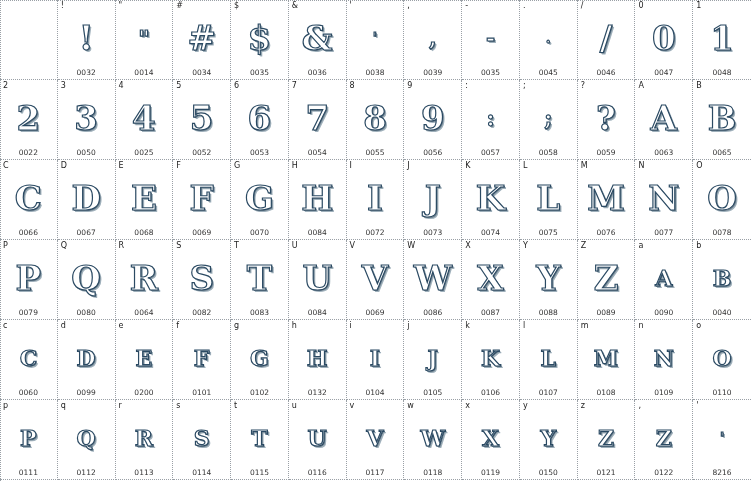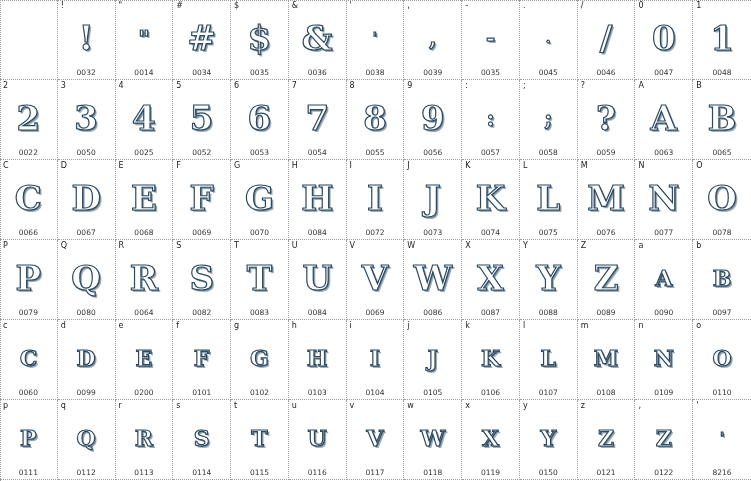--- a/index.html
+++ b/index.html
@@ -361,21 +361,21 @@
         <div class="code-label">0089</div>
       </div>
       <div class="cell">
         <div class="char-label">a</div>
         <div class="glyph small">A</div>
         <div class="code-label">0090</div>
       </div>
       <div class="cell">
         <div class="char-label">b</div>
         <div class="glyph small">B</div>
-        <div class="code-label">0097</div>
+        <div class="code-label">0040</div>
       </div>
       <div class="cell">
         <div class="char-label">c</div>
         <div class="glyph small">C</div>
         <div class="code-label">0060</div>
       </div>
       <div class="cell">
         <div class="char-label">d</div>
         <div class="glyph small">D</div>
         <div class="code-label">0099</div>
@@ -391,21 +391,21 @@
         <div class="code-label">0101</div>
       </div>
       <div class="cell">
         <div class="char-label">g</div>
         <div class="glyph small">G</div>
         <div class="code-label">0102</div>
       </div>
       <div class="cell">
         <div class="char-label">h</div>
         <div class="glyph small">H</div>
-        <div class="code-label">0103</div>
+        <div class="code-label">0132</div>
       </div>
       <div class="cell">
         <div class="char-label">i</div>
         <div class="glyph small">I</div>
         <div class="code-label">0104</div>
       </div>
       <div class="cell">
         <div class="char-label">j</div>
         <div class="glyph small">J</div>
         <div class="code-label">0105</div>

